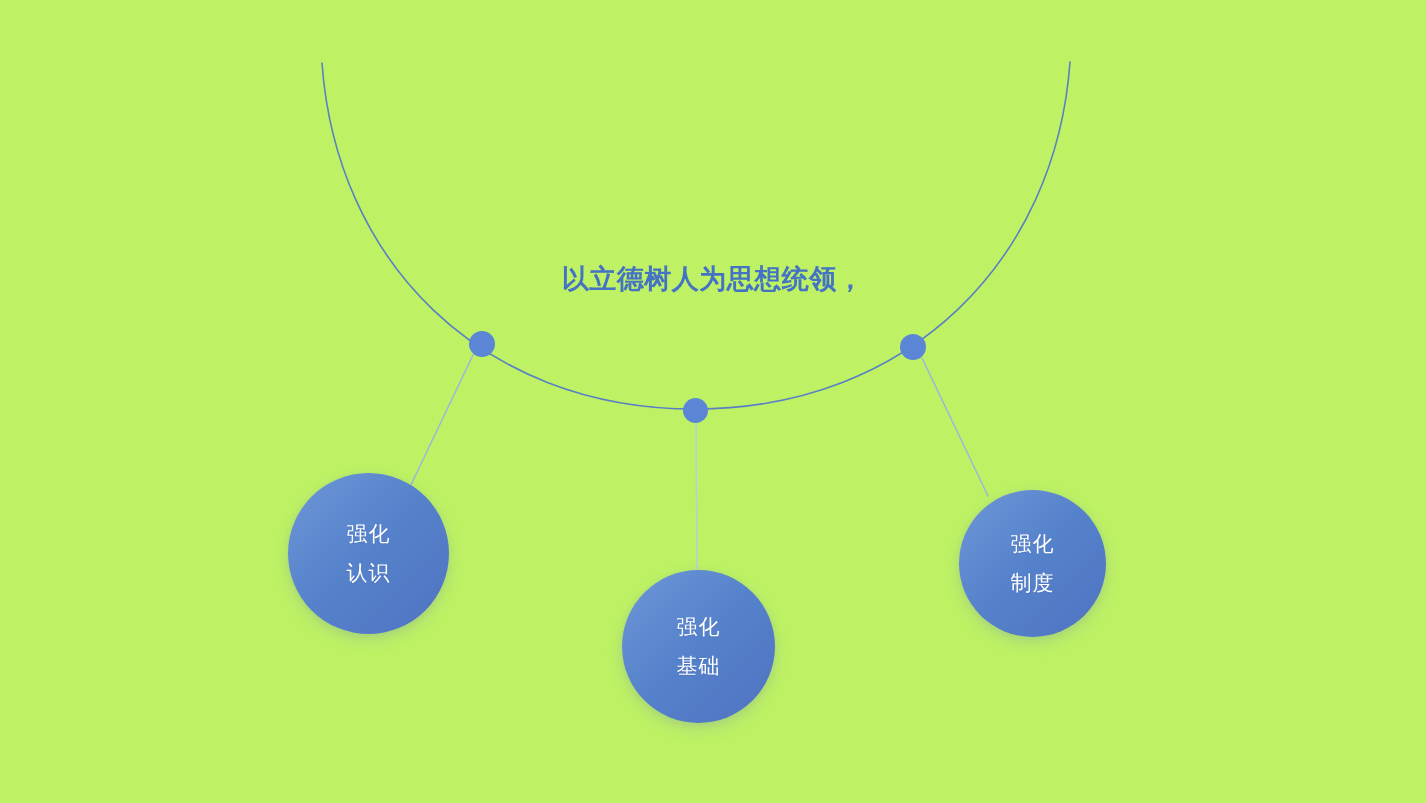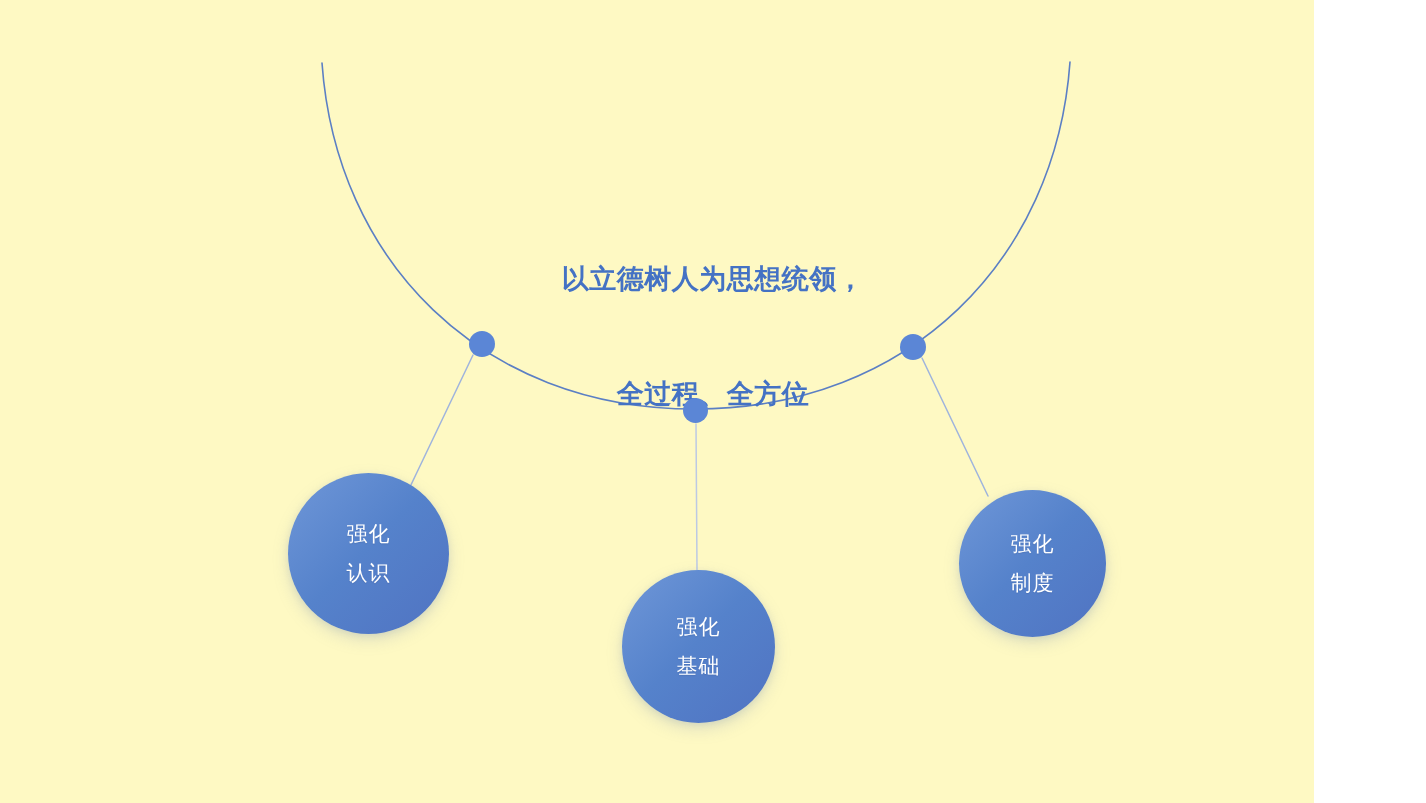--- a/index.html
+++ b/index.html
@@ -5,23 +5,23 @@
   html, body {
     margin: 0;
     padding: 0;
     background: #ffffff;
   }
   body {
     font-family: "Liberation Sans", "DejaVu Sans", sans-serif;
   }
   #slide {
     position: relative;
-    width: 1314px;
+    width: 1426px;
     height: 803px;
-    background: #fef9c3;
+    background: #bef264;
     overflow: hidden;
   }
 
   
   #vector-layer {
     position: absolute;
     left: 0;
     top: 0;
     width: 1426px;
     height: 803px;
@@ -86,21 +86,20 @@
 
     <line x1="473" y1="355" x2="409" y2="489" stroke="#9fb4dd" stroke-width="1.5" stroke-linecap="round"></line>
 
     <line x1="696" y1="424" x2="697" y2="570" stroke="#bcc9e4" stroke-width="1.5" stroke-linecap="round"></line>
 
     <line x1="922" y1="358" x2="988" y2="496" stroke="#9fb4dd" stroke-width="1.5" stroke-linecap="round"></line>
   </svg>
 
   <div class="title-block">
     <span class="title-line">以立德树人为思想统领，</span>
-    <span class="title-line">全过程、全方位</span>
   </div>
 
   <div class="arc-dot" id="arc-dot-1" style="left:469px; top:331px; width:26px; height:26px;"></div>
   <div class="arc-dot" id="arc-dot-2" style="left:683px; top:398px; width:25px; height:25px;"></div>
   <div class="arc-dot" id="arc-dot-3" style="left:900px; top:334px; width:26px; height:26px;"></div>
 
   <div class="bubble" id="bubble-1">
     <span class="bubble-line">强化</span>
     <span class="bubble-line">认识</span>
   </div>

